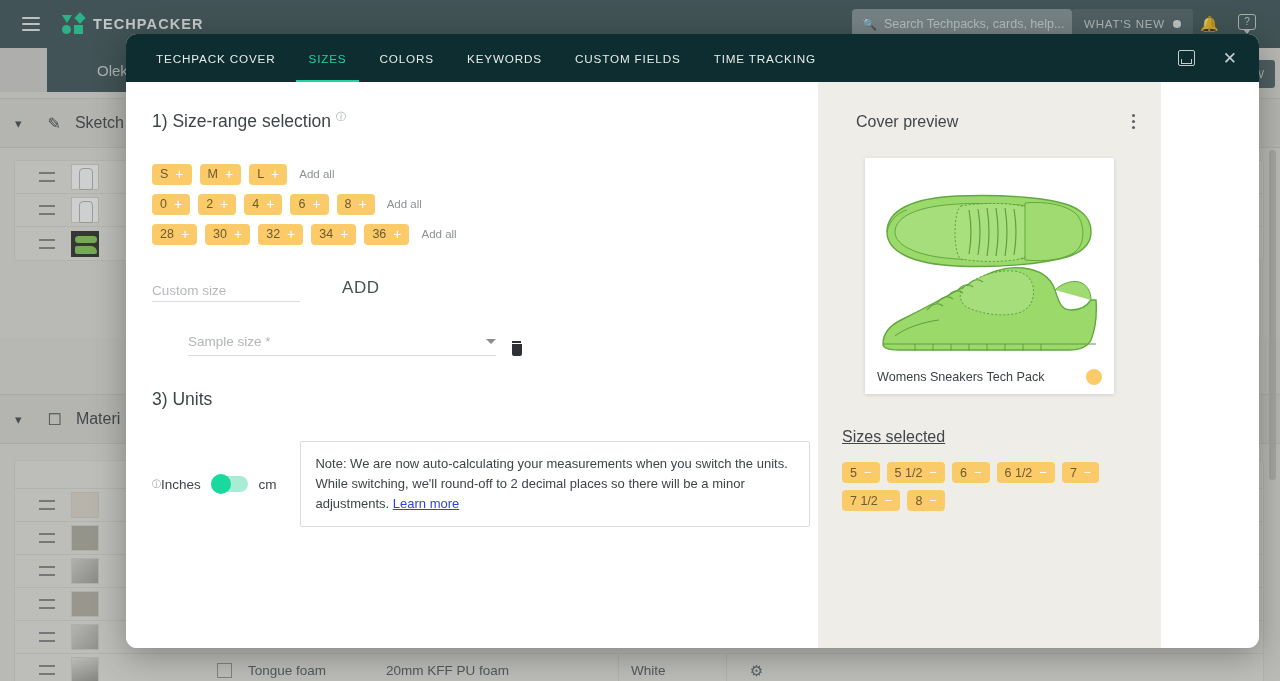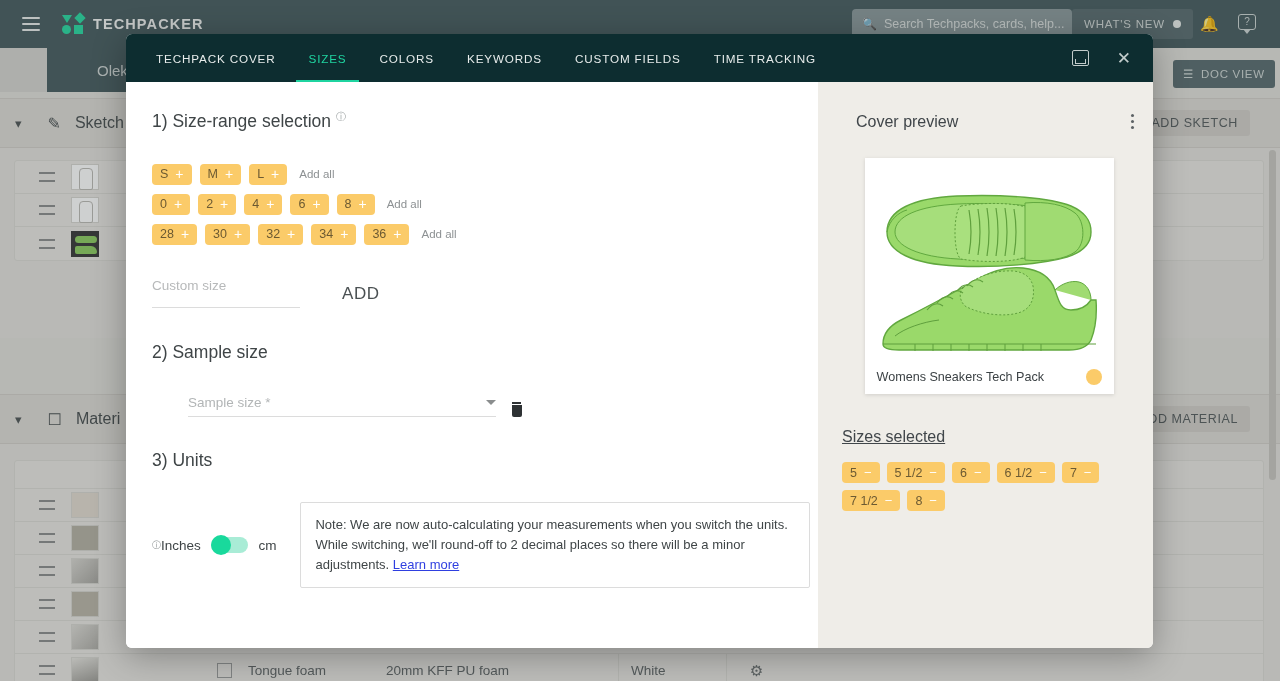--- a/index.html
+++ b/index.html
@@ -119,22 +119,22 @@
   .mgear { width:60px; text-align:center; color:#6c7172; font-size:15px;
      border-left:1px solid #dcdad5; height:33px; line-height:33px;}
 
   .vscroll { position:absolute; right:4px; top:150px; width:7px; height:330px;
      background:#c9c7c2; border-radius:4px; }
 
   
   .scrim { position:absolute; inset:0; background:rgba(30,40,42,0.22); }
 
   .modal {
-    position: absolute; left: 126px; top: 34px; width: 1027px; height: 614px;
-    background: #fff; border-radius: 6px; overflow: hidden;
+    position: absolute; left: 126px; top: 34px; width: 1133px; height: 614px;
+    background: #fff; border-radius: 11px; overflow: hidden;
     box-shadow: 0 8px 34px rgba(0,0,0,.30);
   }
   .modal-head {
     height: 48px; background: #0d2d30; display: flex; align-items: center;
     position: relative;
   }
   .mtab {
     height: 48px; display: flex; align-items: center; color: #e7eceb;
     font-size: 11.7px; letter-spacing: .85px; padding: 0 0 0 0; cursor: pointer;
     position: relative;
@@ -167,21 +167,21 @@
     border-radius: 4px; height: 21px; display: inline-flex; align-items: center;
     padding: 0 8px; gap: 7px; cursor: pointer;
   }
   .chip .pm { color: #fff; font-size: 14px; line-height: 1; font-weight: 300; }
   .addall { color: #8d9193; font-size: 11.5px; margin-left: 4px; cursor: pointer; }
 
   .custom-row { display: flex; align-items: flex-end; gap: 42px; }
   .custom-input {
     width: 148px; border: none; border-bottom: 1px solid #dcdcdc; outline: none;
     font-family: "Liberation Sans", sans-serif; font-size: 13.5px; color: #444;
-    padding-bottom: 14px; background: transparent;
+    padding-bottom: 3px; background: transparent;
   }
   .custom-input::placeholder { color: #b7b9ba; }
   .add-btn { color: #4b5153; font-size: 17px; letter-spacing: .6px; cursor: pointer;
      padding-bottom: 4px; }
 
   .select-row { display:flex; align-items:flex-end; gap: 14px; margin-left: 36px; }
   .samp-select {
     width: 308px; border-bottom: 1px solid #dcdcdc; padding-bottom: 6px;
     display: flex; align-items: center; justify-content: space-between;
     color: #b2b5b6; font-size: 13.5px; cursor: pointer;
@@ -464,21 +464,20 @@
               </span>
             <span class="addall">Add all</span>
           </div>
         </div>
 
         <div class="custom-row" style="margin-top:33px;">
           <input class="custom-input" placeholder="Custom size" style="">
           <span class="add-btn">ADD</span>
         </div>
 
-        <div class="h-step" style="margin-top:34px;">2) Sample size</div>
 
         <div class="select-row" style="margin-top:32px;">
           <span class="samp-select">
             <span>Sample size *</span>
             <span class="caret"></span>
           </span>
           <span class="trash"></span>
         </div>
 
         <div class="h-step" style="margin-top:33px;">3) Units</div>

